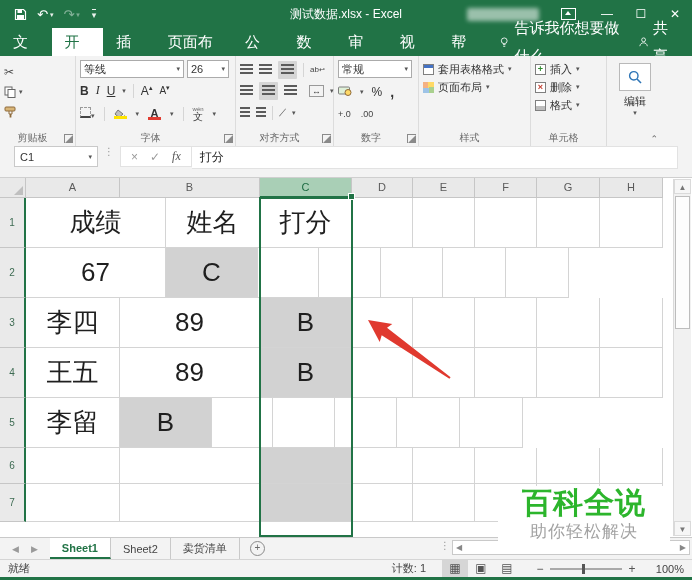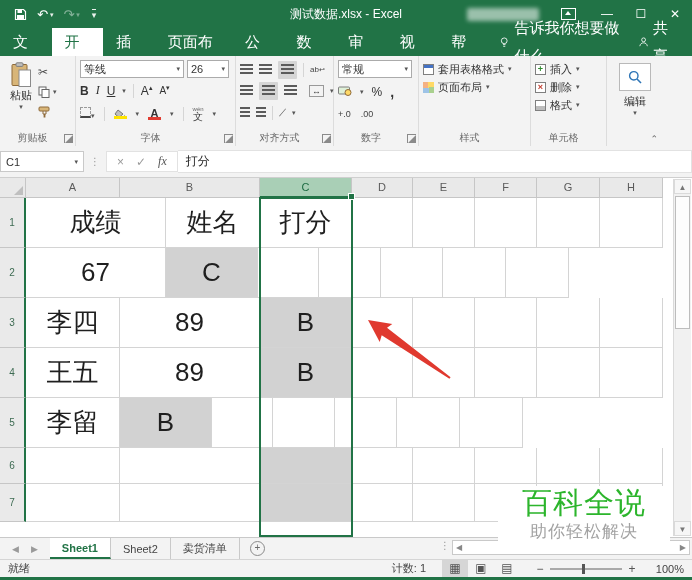--- a/index.html
+++ b/index.html
@@ -49,21 +49,21 @@
   .mini11{display:inline-block;width:11px;height:11px;box-sizing:border-box;}
   .i-cf{background:linear-gradient(135deg,#e2574c 0 45%,#fff 45% 55%,#4472c4 55%);}
   .i-tbl{border:1px solid #7f7f7f;background:linear-gradient(#4472c4 0 30%,#fff 30%);}
   .i-cs{background:conic-gradient(#ffd966 0 25%,#a9d08e 0 50%,#9dc3e6 0 75%,#f4b183 0);}
   .i-cell{border:1px solid #7f7f7f;background:#fff;position:relative;font-size:9px;font-weight:bold;text-align:center;line-height:9px;}
   .i-ins{color:#2e8b2e;} .i-del{color:#c0392b;} .i-fmt{background:linear-gradient(#fff 0 55%,#bdbdbd 55%);}
   .editing-btn{display:flex;flex-direction:column;align-items:center;padding-top:3px;font-size:11px;color:#333;}
   .magbox{width:30px;height:26px;border:1px solid #B9B9B9;background:#fff;display:flex;align-items:center;justify-content:center;margin-bottom:3px;}
   .collapse{position:absolute;right:5px;bottom:2px;font-size:9px;color:#666;}
   
-  .fbar{position:absolute;left:0;top:146px;width:692px;height:32px;background:#F3F3F3;border-bottom:1px solid #CFCFCF;display:flex;align-items:center;box-sizing:border-box;padding:0 0;}
+  .fbar{position:absolute;left:0;top:146px;width:692px;height:32px;background:#F3F3F3;border-bottom:1px solid #CFCFCF;display:flex;align-items:flex-start;box-sizing:border-box;padding:0 14px;}
   .namebox{width:84px;height:21px;background:#fff;border:1px solid #C9C9C9;display:flex;align-items:center;font-size:11px;color:#333;padding:0 5px;box-sizing:border-box;}
   .namebox .ddv{margin-left:auto;}
   .fdots{color:#9a9a9a;font-size:10px;padding:0 6px;}
   .fbtns{display:flex;align-items:center;gap:12px;background:#fff;border:1px solid #E2E2E2;height:21px;padding:0 10px;box-sizing:border-box;}
   .fbtns span{color:#9a9a9a;font-size:12px;}
   .fx{font-style:italic;color:#555 !important;font-family:"Liberation Serif","DejaVu Serif",serif;}
   .fcontent{flex:1;height:21px;background:#fff;border:1px solid #E2E2E2;border-left:none;display:flex;align-items:center;font-size:12px;color:#222;padding-left:8px;}
   
   .gridwrap{position:absolute;left:0;top:178px;width:692px;height:359px;background:#fff;overflow:hidden;}
   .colhdrs{display:flex;height:20px;}
@@ -100,21 +100,21 @@
   .viewbtn{width:26px;text-align:center;font-size:12px;color:#555;line-height:17px;}
   .viewbtn.sel{background:#D6D6D6;}
   .zoomer{display:flex;align-items:center;margin-left:12px;margin-right:6px;}
   .zminus,.zplus{width:16px;text-align:center;color:#555;font-size:12px;}
   .ztrack{width:72px;height:2px;background:#A9A9A9;position:relative;margin:0 2px;}
   .zthumb{position:absolute;left:32px;top:-4px;width:3px;height:10px;background:#555;}
   .zpct{width:38px;text-align:right;padding-right:8px;}
   .greenstrip{position:absolute;left:0;top:577px;width:692px;height:3px;background:#217346;}
   
   .watermark{position:absolute;left:498px;top:486px;width:172px;height:64px;background:#fff;z-index:40;text-align:center;}
-  .wm-title{font-size:30px;font-weight:normal;color:#2CB52C;letter-spacing:1px;line-height:34px;}
+  .wm-title{font-size:30px;font-weight:bold;color:#2CB52C;letter-spacing:1px;line-height:34px;}
   .wm-sub{font-size:17px;color:#A2A2A2;letter-spacing:1px;line-height:24px;}
 </style>
 </head>
 <body>
 
 <div class="window">
 
   <div class="titlebar">
     <div class="qat">
       <span class="qbtn">
@@ -162,29 +162,20 @@
           <circle cx="5.5" cy="3.4" r="2.3" fill="none" stroke="#fff"></circle>
           <path d="M1 11c.4-2.7 2.2-4 4.5-4s4.1 1.3 4.5 4" fill="none" stroke="#fff"></path>
         </svg>
       <span>共享</span>
     </span>
   </div>
 
   <div class="ribbon">
 
     <div class="rgroup" style="width:76px;display:flex;">
-      <div class="bigbtn">
-        <svg width="21" height="26" viewBox="0 0 21 26">
-            <rect x="1" y="2.5" width="15" height="21" rx="1" fill="#D8B578" stroke="#8E6A3A"></rect>
-            <rect x="5" y="0.8" width="7" height="3.6" rx="1" fill="#BFBFBF" stroke="#7f7f7f"></rect>
-            <rect x="8" y="8" width="11.5" height="16.5" fill="#fff" stroke="#8a8a8a"></rect>
-          </svg>
-        <span>粘贴</span>
-        <span class="ddv">▾</span>
-      </div>
       <div class="minicol">
         <div class="mrow">
             <span class="ico">✂</span>
           </div>
         <div class="mrow">
           <svg width="12" height="12" viewBox="0 0 12 12">
               <rect x="1" y="1" width="7" height="8" fill="#fff" stroke="#666"></rect>
               <rect x="4" y="3.5" width="7" height="8" fill="#fff" stroke="#666"></rect>
             </svg>
           <span class="ddv">▾</span>

